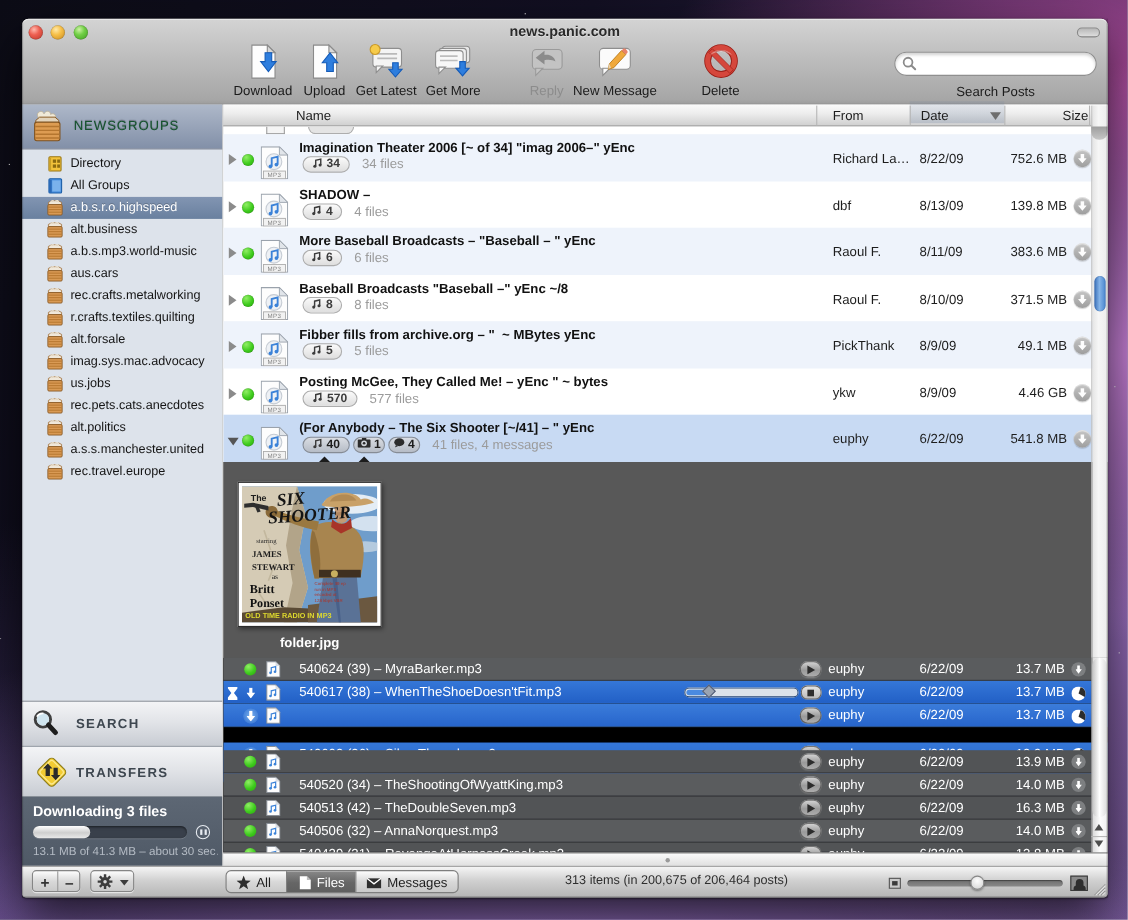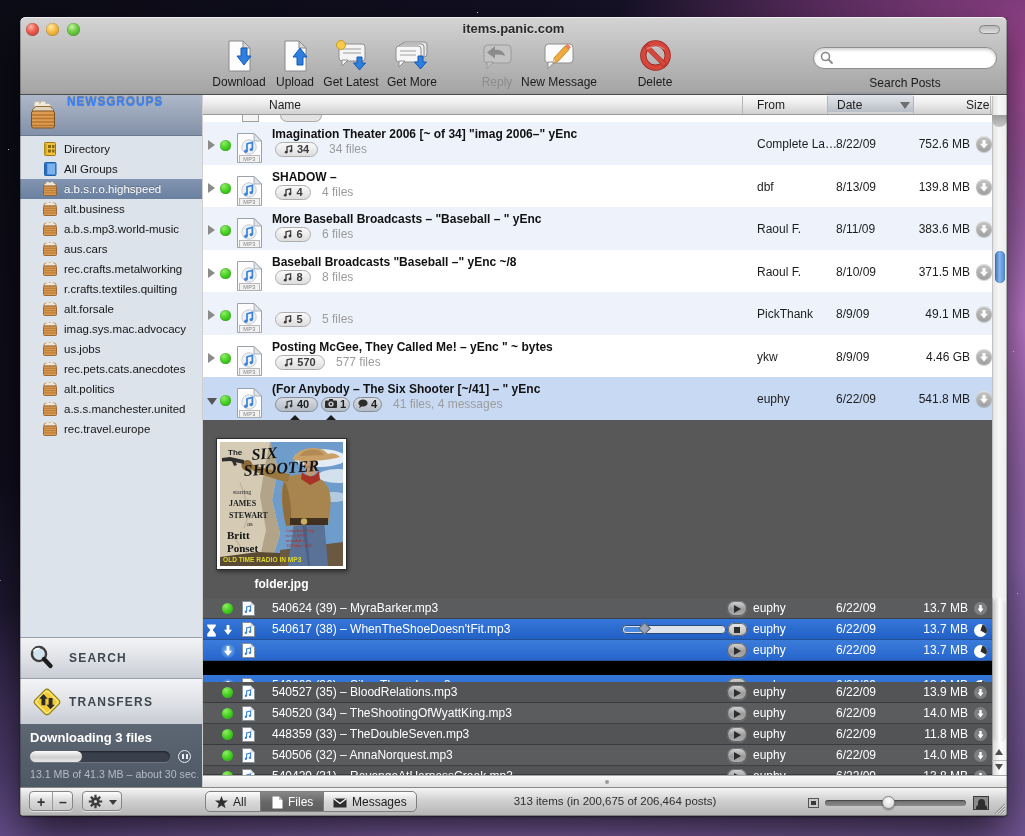--- a/index.html
+++ b/index.html
@@ -94,21 +94,21 @@
 #vthumb2{left:993px;top:598px;width:13px;height:145px;border-radius:7px;background:linear-gradient(to right,#c2c2c2,#fff 50%,#ddd)}
 #hstrip{left:203px;top:775px;width:804px;height:12px;background:linear-gradient(#fafafa,#e0e0e0);border-top:1px solid #a8a8a8}
 .tri{width:0;height:0;position:absolute}
 </style></head><body>
 <div class="abs" id="stars" style="width:1px;height:1px;box-shadow:1013px 351px 0 0 rgba(255,255,255,0.9),1017px 593px 0 0 rgba(255,255,255,0.9),477px 12px 0 0 rgba(255,255,255,0.9),8px 149px 0 0 rgba(255,255,255,0.9),0px 580px 0 0 rgba(255,255,255,0.5)"></div>
 <div class="abs" id="win"></div>
 <div class="abs" id="chrome"></div>
 <div class="abs light" style="left:26px;top:23px;background:radial-gradient(circle at 38% 30%,#ffb8ad,#ee5f51 40%,#b8352a);box-shadow:inset 0 0 1px rgba(0,0,0,.5)"></div>
 <div class="abs light" style="left:46px;top:23px;background:radial-gradient(circle at 38% 30%,#ffe9a8,#f6bf48 40%,#c8891f);box-shadow:inset 0 0 1px rgba(0,0,0,.5)"></div>
 <div class="abs light" style="left:67px;top:23px;background:radial-gradient(circle at 38% 30%,#cdf2a4,#71cf46 40%,#3f9c22);box-shadow:inset 0 0 1px rgba(0,0,0,.5)"></div>
-<div class="abs" id="title">items.panic.com</div>
+<div class="abs" id="title">news.panic.com</div>
 <div class="abs" id="pill"></div>
 <div class="abs titem " style="left:184px;width:110px">
     <div style="height:34px"><svg width="30" height="33" viewBox="0 0 30 33">
         <path d="M5 1 h14 l7 7 v23 h-21 z" fill="#fdfdfd" stroke="#8a8a8a"></path>
         <path d="M19 1 l7 7 h-7 z" fill="#d8d8d8" stroke="#8a8a8a"></path>
         <path d="M17 8 h6 v8 h4 l-7 9 -7-9 h4 z" fill="#2e7ede" stroke="#145bb8" stroke-width="1"></path>
       </svg></div>
     <div class="lbl">Download</div>
   </div>
 <div class="abs titem " style="left:240px;width:110px">
@@ -174,21 +174,21 @@
     </svg>
   </div>
 <div class="abs" id="searchlbl">Search Posts</div>
 <div class="abs" id="sbhead"></div>
 <div class="abs" style="left:28px;top:100px;width:30px;height:32px"><svg width="30" height="32" viewBox="0 0 30 32">
       <path d="M6 4.5 c0 -3.5 5 -4.5 6 -1 c1.5 -3.5 6 -3 6 .5 c2 -1.5 5 0 4.5 2.5 l-1 3 -14 0 z" fill="#f0ead9" stroke="#bfb49a" stroke-width=".8"></path>
       <path d="M4.5 9.5 l3.5 -3 14 0 3.5 3 0 3 -21 0 z" fill="#e2d4bc" stroke="#8a5a24" stroke-width=".9"></path>
       <rect x="3.5" y="11" width="23" height="17" rx="2" fill="#dd9c52" stroke="#7e5220"></rect>
       <path d="M4 15 h22 M4 18.5 h22 M4 22 h22 M4 25.5 h22" stroke="#b5762f" stroke-width="1.3"></path>
     </svg></div>
-<div class="abs" style="left:67px;top:95px;font-size:12px;font-weight:bold;color:#3b82f6;letter-spacing:.8px;text-shadow:0 -1px 1px rgba(0,0,0,.35)">NEWSGROUPS</div>
+<div class="abs" style="left:67px;top:107px;font-size:12px;font-weight:normal;color:#14532d;letter-spacing:.8px;text-shadow:0 -1px 1px rgba(0,0,0,.35)">NEWSGROUPS</div>
 <div class="abs" id="sblist"></div>
 <div class="abs srow " style="top:139px">
     <span class="ic"><svg width="16" height="16" viewBox="0 0 16 16">
         <rect x="2.5" y="1.5" width="11" height="13" rx="1" fill="#f3c33c" stroke="#9a7712"></rect>
         <path d="M2.5 2.5 l2 0 0 12 -2 0z" fill="#caa028"></path>
         <rect x="6" y="4" width="3" height="3" fill="#8a6a10"></rect>
         <rect x="10" y="4" width="2.5" height="3" fill="#8a6a10"></rect>
         <rect x="6" y="8.5" width="3" height="3" fill="#8a6a10"></rect>
         <rect x="10" y="8.5" width="2.5" height="3" fill="#8a6a10"></rect>
       </svg></span>
@@ -374,21 +374,21 @@
           <rect x="2.5" y="22.5" width="20" height="7" fill="#f2f2f2" stroke="#aaa" stroke-width=".8"></rect>
           <text x="12.5" y="28.3" font-size="5.6" letter-spacing=".4" fill="#7e7e7e" text-anchor="middle" font-family="Liberation Sans">MP3</text>
         </svg></span>
       <span class="gtitle">Imagination Theater 2006 [~ of 34] "imag 2006–" yEnc</span>
       <span class="badge" style="left:72px;width:43px;text-align:center"><svg width="10" height="10" viewBox="0 0 10 10" style="vertical-align:-1px">
           <path d="M3 8.2 v-5.4 l4.6 -1.1 v5.2" stroke="#3c3c3c" stroke-width="1.3" fill="none"></path>
           <circle cx="2.2" cy="8.2" r="1.4" fill="#3c3c3c"></circle>
           <circle cx="7" cy="7" r="1.4" fill="#3c3c3c"></circle>
         </svg> 34</span>
       <span class="nfiles" style="left:126px">34 files</span>
-      <span class="gfrom">Complete La…</span>
+      <span class="gfrom">Richard La…</span>
       <span class="gdate">8/22/09</span>
       <span class="gsize">752.6 MB</span>
       <span class="dlc"></span>
     </div>
 <div class="abs grow " style="top:50px;height:42px">
       <span class="tri" style="left:5px;top:18px;border-top:5.5px solid transparent;border-bottom:5.5px solid transparent;border-left:7px solid #8b8b8b"></span>
       <span class="gdot" style="left:17px;top:18px"></span>
       <span style="position:absolute;left:34px;top:11px"><svg width="25" height="30" viewBox="0 0 25 30">
           <path d="M.5 .5 h16.5 l7.5 7.5 v21.5 h-24 z" fill="#fdfdfd" stroke="#9aa2ac"></path>
           <path d="M17 .5 l7.5 7.5 h-7.5 z" fill="#e1e5ea" stroke="#9aa2ac" stroke-width=".8"></path>
@@ -467,20 +467,21 @@
       <span style="position:absolute;left:34px;top:11px"><svg width="25" height="30" viewBox="0 0 25 30">
           <path d="M.5 .5 h16.5 l7.5 7.5 v21.5 h-24 z" fill="#fdfdfd" stroke="#9aa2ac"></path>
           <path d="M17 .5 l7.5 7.5 h-7.5 z" fill="#e1e5ea" stroke="#9aa2ac" stroke-width=".8"></path>
           <circle cx="12" cy="14" r="7.2" fill="#eef1f5" stroke="#c6ccd4"></circle>
           <path d="M10 18.2 v-7.4 l5.4 -1.4 v7.2" stroke="#3b82d8" stroke-width="1.7" fill="none"></path>
           <circle cx="8.9" cy="18.2" r="1.7" fill="#3b82d8"></circle>
           <circle cx="14.3" cy="16.6" r="1.7" fill="#3b82d8"></circle>
           <rect x="2.5" y="22.5" width="20" height="7" fill="#f2f2f2" stroke="#aaa" stroke-width=".8"></rect>
           <text x="12.5" y="28.3" font-size="5.6" letter-spacing=".4" fill="#7e7e7e" text-anchor="middle" font-family="Liberation Sans">MP3</text>
         </svg></span>
+      <span class="gtitle">Fibber fills from archive.org – "&nbsp; ~ MBytes yEnc</span>
       <span class="badge" style="left:72px;width:36px;text-align:center"><svg width="10" height="10" viewBox="0 0 10 10" style="vertical-align:-1px">
           <path d="M3 8.2 v-5.4 l4.6 -1.1 v5.2" stroke="#3c3c3c" stroke-width="1.3" fill="none"></path>
           <circle cx="2.2" cy="8.2" r="1.4" fill="#3c3c3c"></circle>
           <circle cx="7" cy="7" r="1.4" fill="#3c3c3c"></circle>
         </svg> 5</span>
       <span class="nfiles" style="left:119px">5 files</span>
       <span class="gfrom">PickThank</span>
       <span class="gdate">8/9/09</span>
       <span class="gsize">49.1 MB</span>
       <span class="dlc"></span>
@@ -674,21 +675,20 @@
     </div>
 <div class="abs frow b" style="top:84px;height:21px">
       <span class="fdot"></span>
       <span class="fmp3"><svg width="13" height="15" viewBox="0 0 13 15">
           <path d="M.5 .5 h8 l4 4 v10 h-12 z" fill="#fdfdfd" stroke="#8a9098"></path>
           <path d="M8.5 .5 l4 4 h-4 z" fill="#d8dce2"></path>
           <path d="M4.6 10.6 v-4.6 l4 -1 v4.4" stroke="#3b82d8" stroke-width="1.1" fill="none"></path>
           <circle cx="3.9" cy="10.7" r="1.2" fill="#3b82d8"></circle>
           <circle cx="8" cy="9.7" r="1.2" fill="#3b82d8"></circle>
         </svg></span>
-      <span class="ftext">540527 (35) – BloodRelations.mp3</span>
       <span class="play"></span>
       <span class="feuphy">euphy</span>
       <span class="fdate">6/22/09</span>
       <span class="fsize">13.9 MB</span>
       <span class="fico darr"></span>
     </div>
 <div class="abs frow a" style="top:105px;height:21px">
       <span class="fdot"></span>
       <span class="fmp3"><svg width="13" height="15" viewBox="0 0 13 15">
           <path d="M.5 .5 h8 l4 4 v10 h-12 z" fill="#fdfdfd" stroke="#8a9098"></path>
@@ -706,25 +706,25 @@
     </div>
 <div class="abs frow b" style="top:126px;height:21px">
       <span class="fdot"></span>
       <span class="fmp3"><svg width="13" height="15" viewBox="0 0 13 15">
           <path d="M.5 .5 h8 l4 4 v10 h-12 z" fill="#fdfdfd" stroke="#8a9098"></path>
           <path d="M8.5 .5 l4 4 h-4 z" fill="#d8dce2"></path>
           <path d="M4.6 10.6 v-4.6 l4 -1 v4.4" stroke="#3b82d8" stroke-width="1.1" fill="none"></path>
           <circle cx="3.9" cy="10.7" r="1.2" fill="#3b82d8"></circle>
           <circle cx="8" cy="9.7" r="1.2" fill="#3b82d8"></circle>
         </svg></span>
-      <span class="ftext">448359 (33) – TheDoubleSeven.mp3</span>
+      <span class="ftext">540513 (42) – TheDoubleSeven.mp3</span>
       <span class="play"></span>
       <span class="feuphy">euphy</span>
       <span class="fdate">6/22/09</span>
-      <span class="fsize">11.8 MB</span>
+      <span class="fsize">16.3 MB</span>
       <span class="fico darr"></span>
     </div>
 <div class="abs frow a" style="top:147px;height:21px">
       <span class="fdot"></span>
       <span class="fmp3"><svg width="13" height="15" viewBox="0 0 13 15">
           <path d="M.5 .5 h8 l4 4 v10 h-12 z" fill="#fdfdfd" stroke="#8a9098"></path>
           <path d="M8.5 .5 l4 4 h-4 z" fill="#d8dce2"></path>
           <path d="M4.6 10.6 v-4.6 l4 -1 v4.4" stroke="#3b82d8" stroke-width="1.1" fill="none"></path>
           <circle cx="3.9" cy="10.7" r="1.2" fill="#3b82d8"></circle>
           <circle cx="8" cy="9.7" r="1.2" fill="#3b82d8"></circle>

